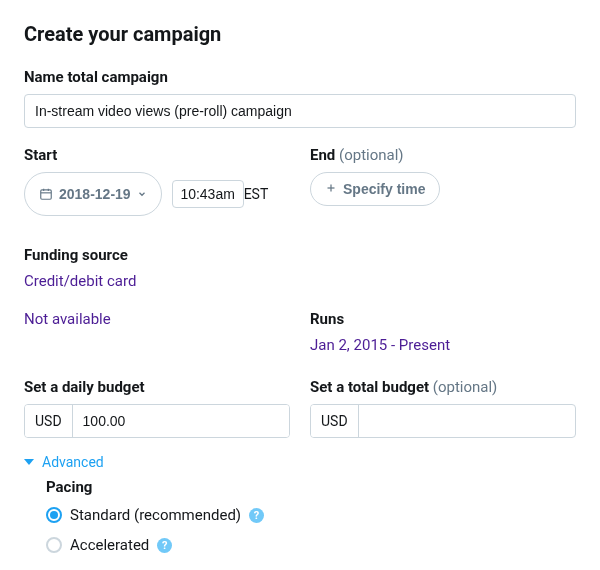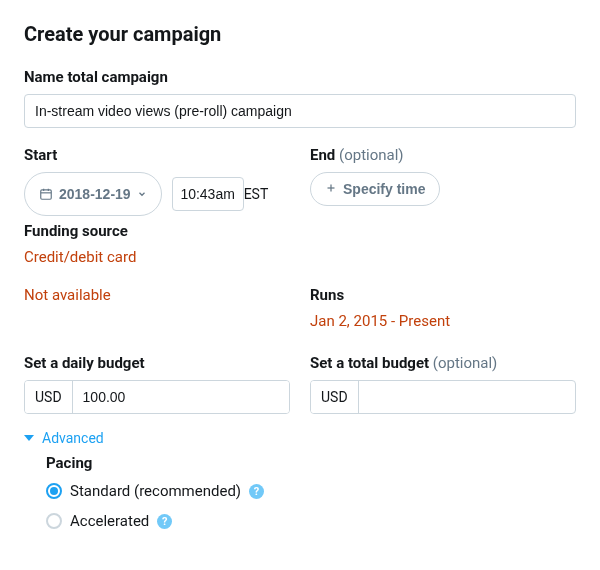--- a/index.html
+++ b/index.html
@@ -53,21 +53,21 @@
     padding: 0 14px;
     font-size: 14px;
     font-weight: 700;
     color: #657786;
     cursor: pointer;
     gap: 6px;
   }
   .date-btn svg { display: block; }
   .time-input {
     width: 72px;
-    height: 34px;
+    height: 28px;
     border: 1px solid #ccd6dd;
     border-radius: 4px;
     text-align: center;
     font-size: 14px;
     margin-left: 10px;
     color: #14171a;
     background: #fff;
   }
   .tz {
     font-size: 14px;
@@ -82,23 +82,23 @@
     background: #fff;
     padding: 8px 14px;
     font-size: 14px;
     font-weight: 700;
     color: #657786;
     cursor: pointer;
     gap: 6px;
   }
   .plain-val {
     font-size: 15px;
-    color: #c2410c;
-  }
-  .block { margin-top: 6px; }
+    color: #4c1d95;
+  }
+  .block { margin-top: 30px; }
   .group {
     display: inline-flex;
     height: 34px;
     border: 1px solid #ccd6dd;
     border-radius: 4px;
     overflow: hidden;
     background: #fff;
   }
   .group .cur {
     display: flex;

